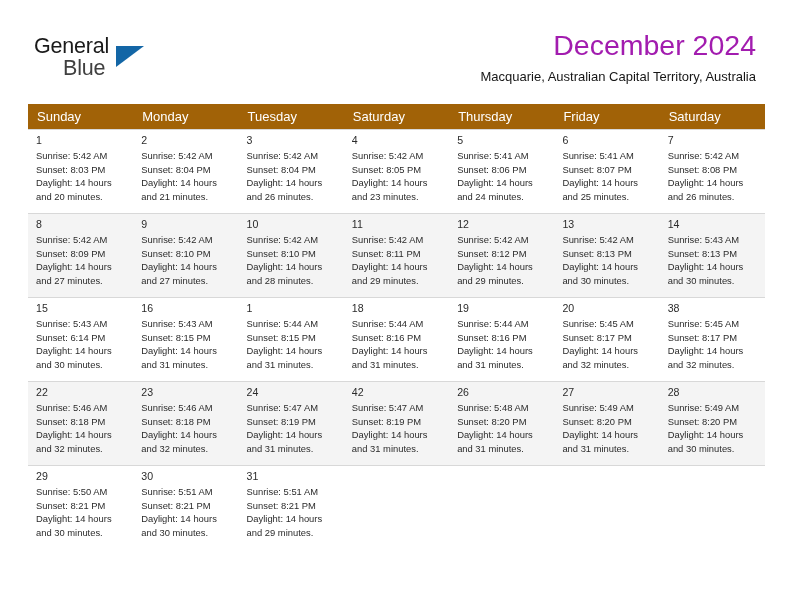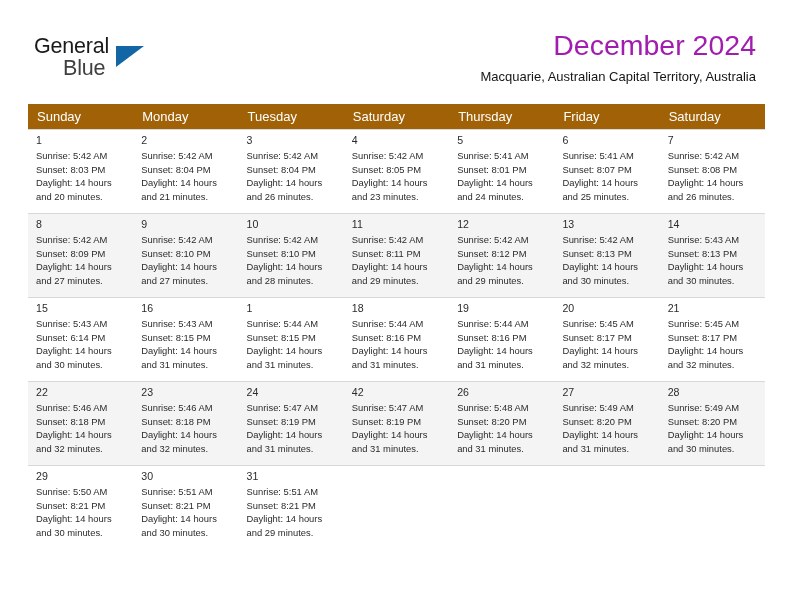--- a/index.html
+++ b/index.html
@@ -219,21 +219,21 @@
               <div class="detail">Sunrise: 5:42 AM</div>
               <div class="detail">Sunset: 8:05 PM</div>
               <div class="detail">Daylight: 14 hours</div>
               <div class="detail">and 23 minutes.</div>
             </div>
           </td>
           <td>
             <div class="cell-inner">
               <div class="daynum">5</div>
               <div class="detail">Sunrise: 5:41 AM</div>
-              <div class="detail">Sunset: 8:01 PM</div>
+              <div class="detail">Sunset: 8:06 PM</div>
               <div class="detail">Daylight: 14 hours</div>
               <div class="detail">and 24 minutes.</div>
             </div>
           </td>
           <td>
             <div class="cell-inner">
               <div class="daynum">6</div>
               <div class="detail">Sunrise: 5:41 AM</div>
               <div class="detail">Sunset: 8:07 PM</div>
               <div class="detail">Daylight: 14 hours</div>
@@ -365,21 +365,21 @@
             <div class="cell-inner">
               <div class="daynum">20</div>
               <div class="detail">Sunrise: 5:45 AM</div>
               <div class="detail">Sunset: 8:17 PM</div>
               <div class="detail">Daylight: 14 hours</div>
               <div class="detail">and 32 minutes.</div>
             </div>
           </td>
           <td>
             <div class="cell-inner">
-              <div class="daynum">21</div>
+              <div class="daynum">38</div>
               <div class="detail">Sunrise: 5:45 AM</div>
               <div class="detail">Sunset: 8:17 PM</div>
               <div class="detail">Daylight: 14 hours</div>
               <div class="detail">and 32 minutes.</div>
             </div>
           </td>
         </tr>
         <tr class="alt">
           <td>
             <div class="cell-inner">

